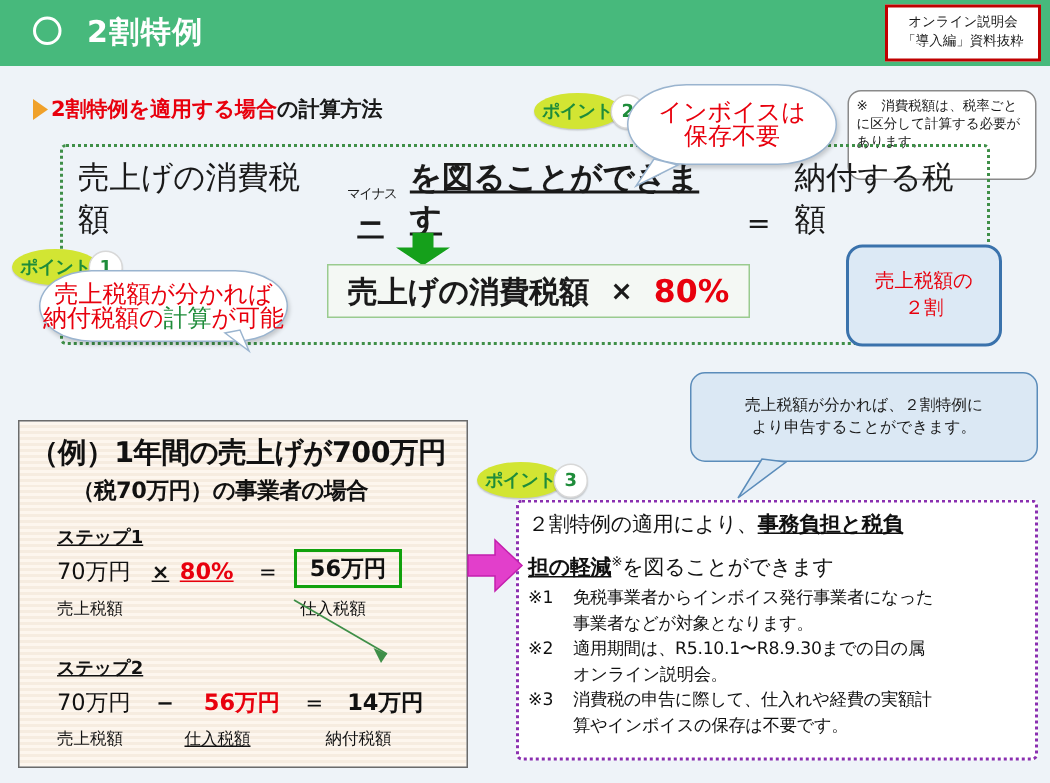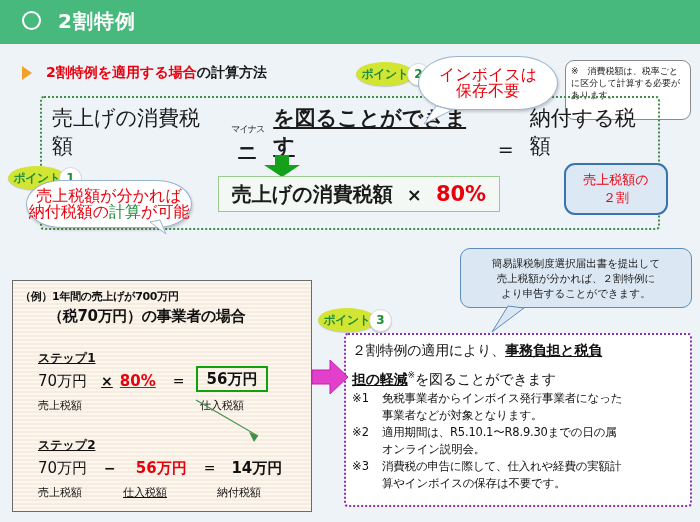--- a/index.html
+++ b/index.html
@@ -34,21 +34,21 @@
   }
   .hdr-badge span{font-size:9px;color:#1a1a1a;white-space:nowrap;}
 
   
   .body-bg{
     position:absolute;left:0;top:44px;width:700px;height:478px;
     background:#eef3f8;
   }
 
   
-  .sec-head{position:absolute;left:22px;top:64px;display:flex;align-items:center;gap:14px;}
+  .sec-head{position:absolute;left:22px;top:64px;display:flex;align-items:center;gap:2px;}
   .tri{width:0;height:0;border-left:10px solid #f0a12a;border-top:7px solid transparent;border-bottom:7px solid transparent;}
   .sec-head-txt{font-size:14px;font-weight:bold;color:#1a1a1a;white-space:nowrap;}
   .sec-head-txt b{color:#e8000d;}
 
   
   .formula-box{
     position:absolute;left:40px;top:96px;width:620px;height:134px;
     border:2px dotted #3f8f48;border-radius:4px;box-sizing:border-box;
     background:transparent;
   }
@@ -106,36 +106,36 @@
     position:absolute;left:218px;top:176px;width:282px;height:36px;
     border:1px solid #9acb8f;background:#f4f8f4;box-sizing:border-box;
     display:flex;align-items:center;justify-content:center;gap:14px;
   }
   .pct-box .t1{font-size:20px;font-weight:bold;color:#1a1a1a;letter-spacing:0px;}
   .pct-box .t2{font-size:18px;font-weight:bold;color:#1a1a1a;}
   .pct-box .t3{font-size:21px;font-weight:bold;color:#e8000d;}
 
   
   .blue-box{
-    position:absolute;left:564px;top:163px;width:104px;height:52px;
+    position:absolute;left:564px;top:163px;width:104px;height:68px;
     background:#dce9f5;border:2px solid #3a72ac;border-radius:11px;
     box-sizing:border-box;display:flex;flex-direction:column;
     align-items:center;justify-content:center;
   }
   .blue-box div{font-size:13px;color:#e8000d;line-height:18px;white-space:nowrap;}
 
   
   .ex-box{
     position:absolute;left:12px;top:280px;width:300px;height:232px;
     background:
       repeating-linear-gradient(180deg,#fdf6ee 0px,#fdf6ee 2px,#f6ece0 2px,#f6ece0 4px);
     border:1px solid #6b6b6b;box-sizing:border-box;
   }
   .ex-title{position:absolute;left:20px;top:289px;width:290px;}
-  .ex-title .l1{font-size:11px;font-weight:bold;color:#111;letter-spacing:-0.3px;white-space:nowrap;}
+  .ex-title .l1{font-size:19px;font-weight:bold;color:#111;letter-spacing:-0.3px;white-space:nowrap;}
   .ex-title .l2{font-size:15px;font-weight:bold;color:#111;letter-spacing:-0.3px;white-space:nowrap;margin-left:28px;margin-top:3px;}
 
   .step-label{position:absolute;font-size:12px;font-weight:bold;color:#111;text-decoration:underline;}
   .calc-row{position:absolute;display:flex;align-items:baseline;}
   .c-num{font-size:15px;color:#111;}
   .c-num.b{font-weight:bold;}
   .c-op{font-size:14px;color:#111;font-weight:bold;}
   .c-red{font-size:15px;font-weight:bold;color:#e8000d;}
   .c-ul{text-decoration:underline;}
   .c-eq{font-size:14px;color:#111;}
@@ -179,20 +179,24 @@
   svg.overlay{position:absolute;left:0;top:0;width:700px;height:522px;pointer-events:none;}
 </style>
 </head>
 <body>
 
 <div class="slide">
 
   <div class="header">
     <div class="hdr-circle"></div>
     <div class="hdr-title">2割特例</div>
+    <div class="hdr-badge">
+      <span>オンライン説明会</span>
+      <span>「導入編」資料抜粋</span>
+    </div>
   </div>
 
   <div class="body-bg"></div>
 
   <div class="sec-head">
     <div class="tri"></div>
     <div class="sec-head-txt">
       <b>2割特例を適用する場合</b><span>の計算方法</span>
     </div>
   </div>
@@ -270,21 +274,20 @@
     <span class="c-op" style="margin-left:17px;">−</span>
     <span class="c-red" style="margin-left:20px;">56万円</span>
     <span class="c-eq" style="margin-left:17px;">=</span>
     <span class="c-num b" style="margin-left:16px;">14万円</span>
   </div>
   <div class="sublabel" style="left:38px;top:485px;">売上税額</div>
   <div class="sublabel ul" style="left:123px;top:485px;">仕入税額</div>
   <div class="sublabel" style="left:217px;top:485px;">納付税額</div>
 
   <div class="bubble-b">
-    <div>簡易課税制度選択届出書を提出して</div>
     <div>売上税額が分かれば、２割特例に</div>
     <div>より申告することができます。</div>
   </div>
 
   <div class="point-badge" style="left:318px;top:308px;">
     <div class="pb-ellipse">ポイント</div>
     <div class="pb-num">3</div>
   </div>
 
   <div class="purple-box"></div>

